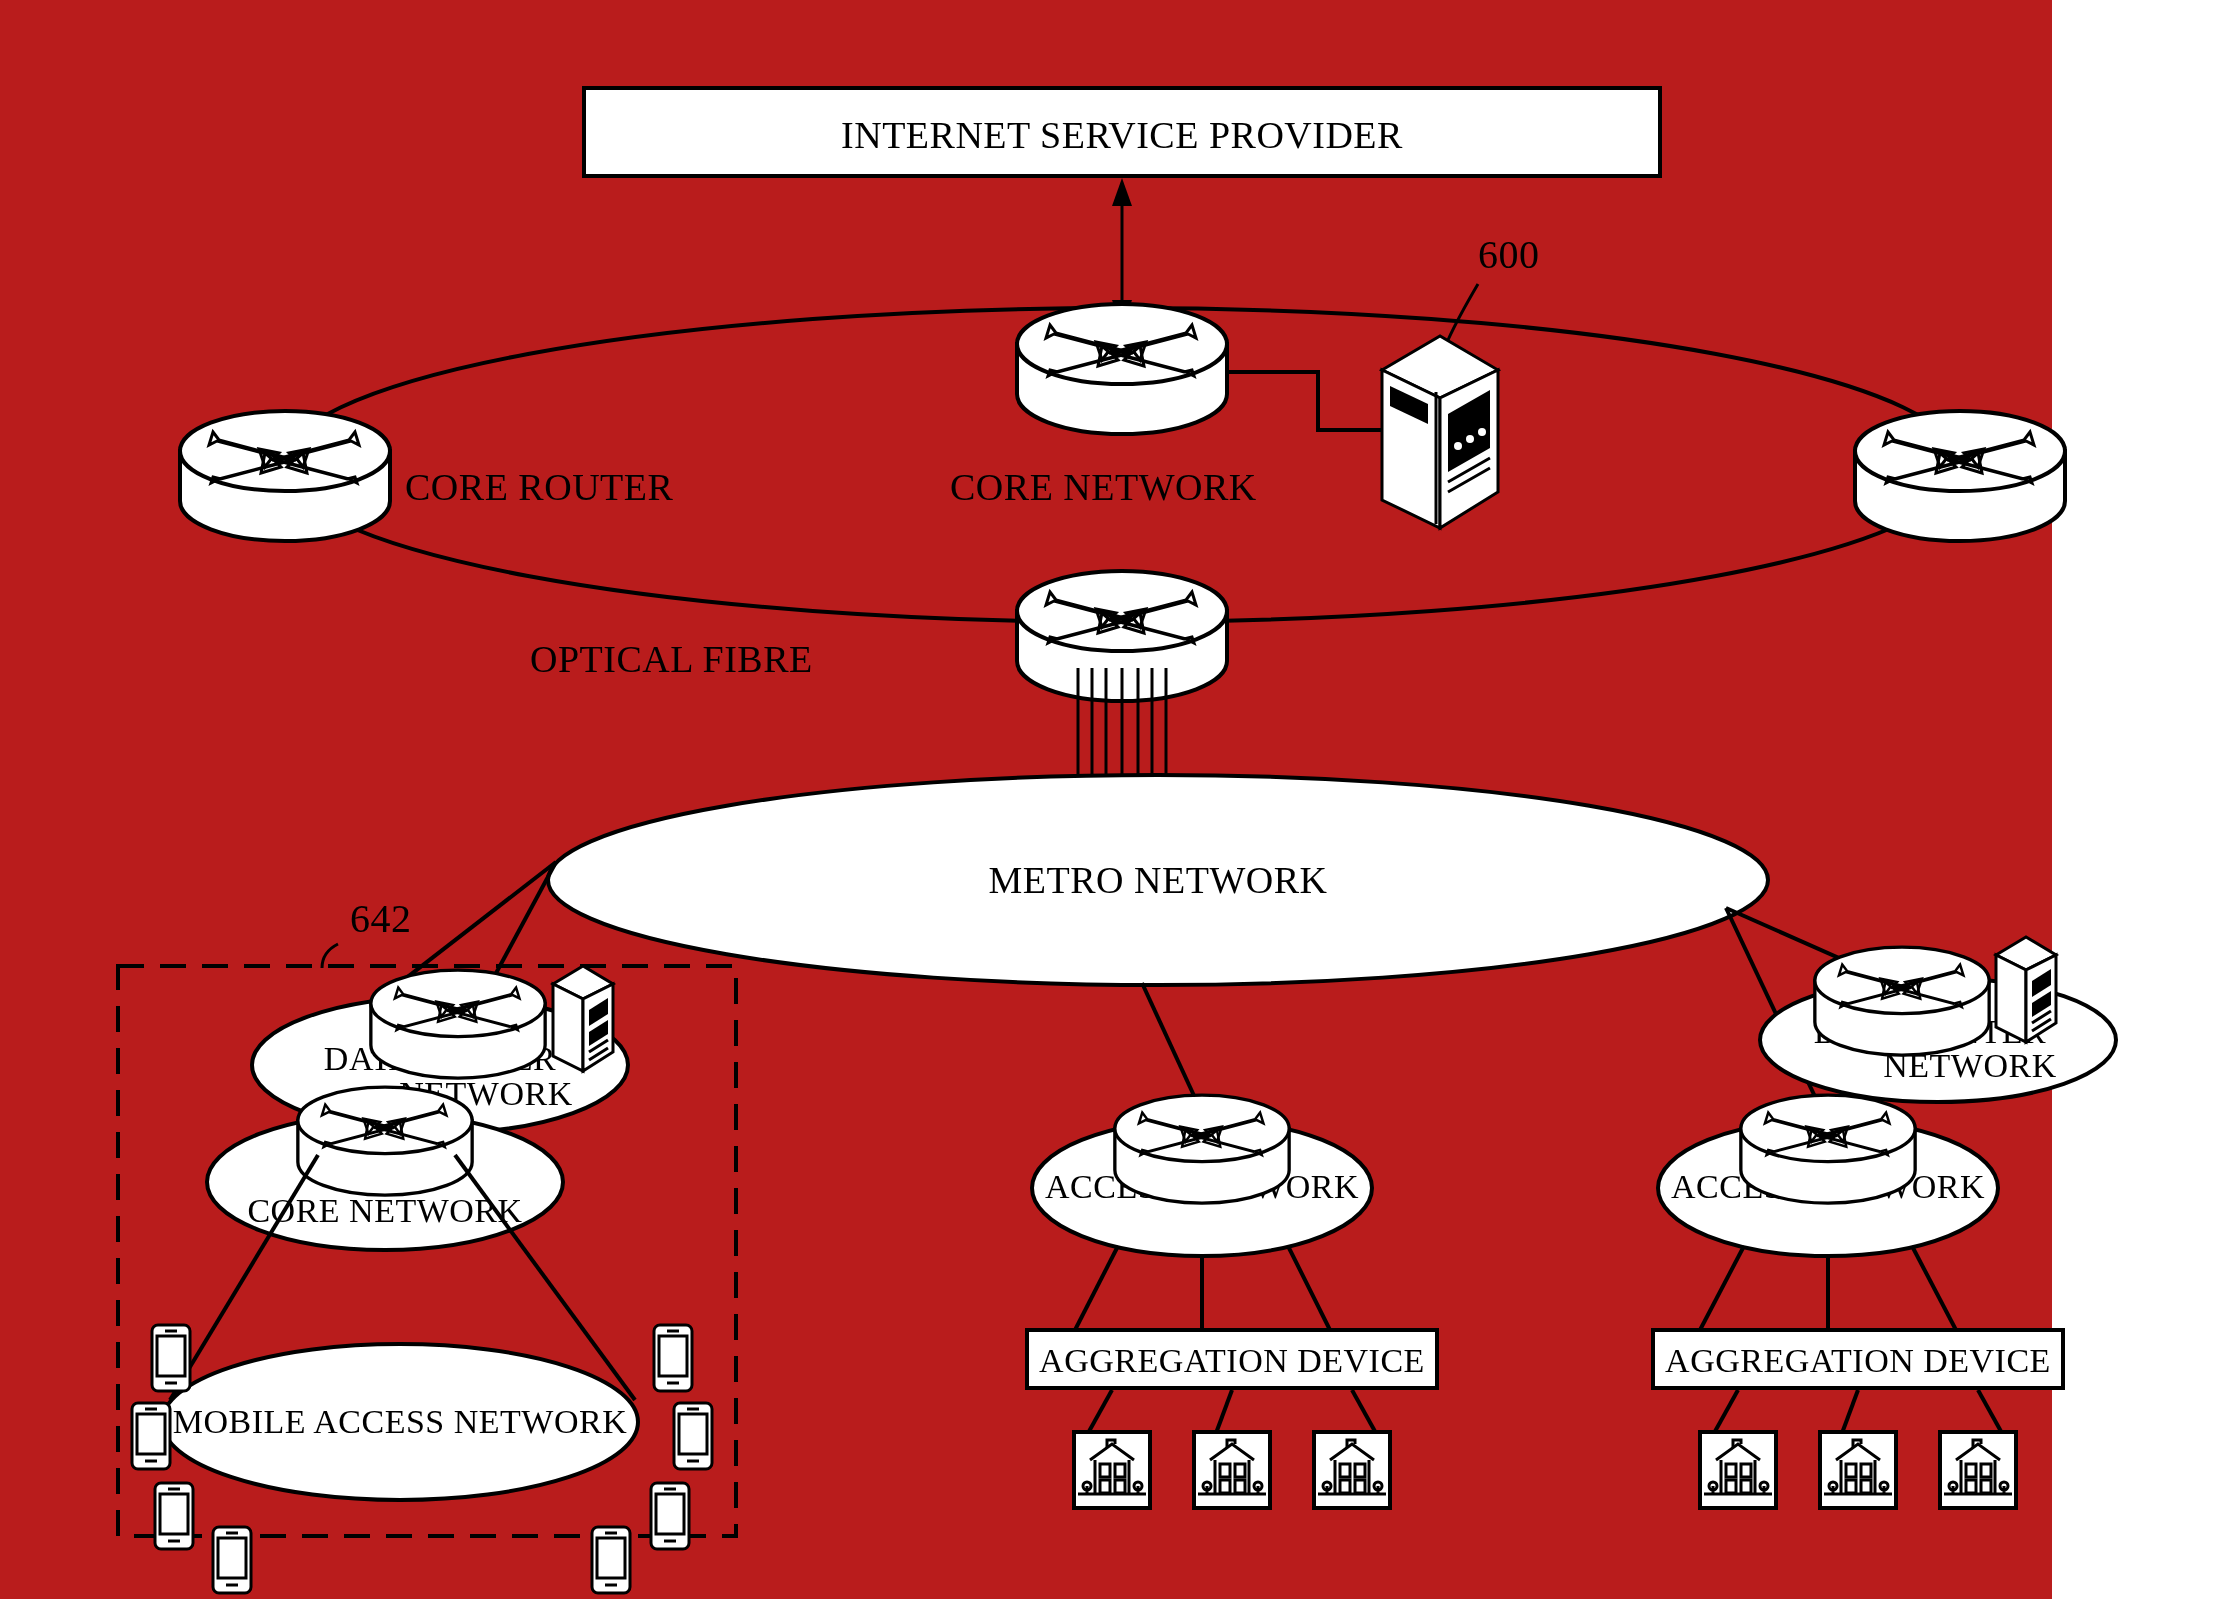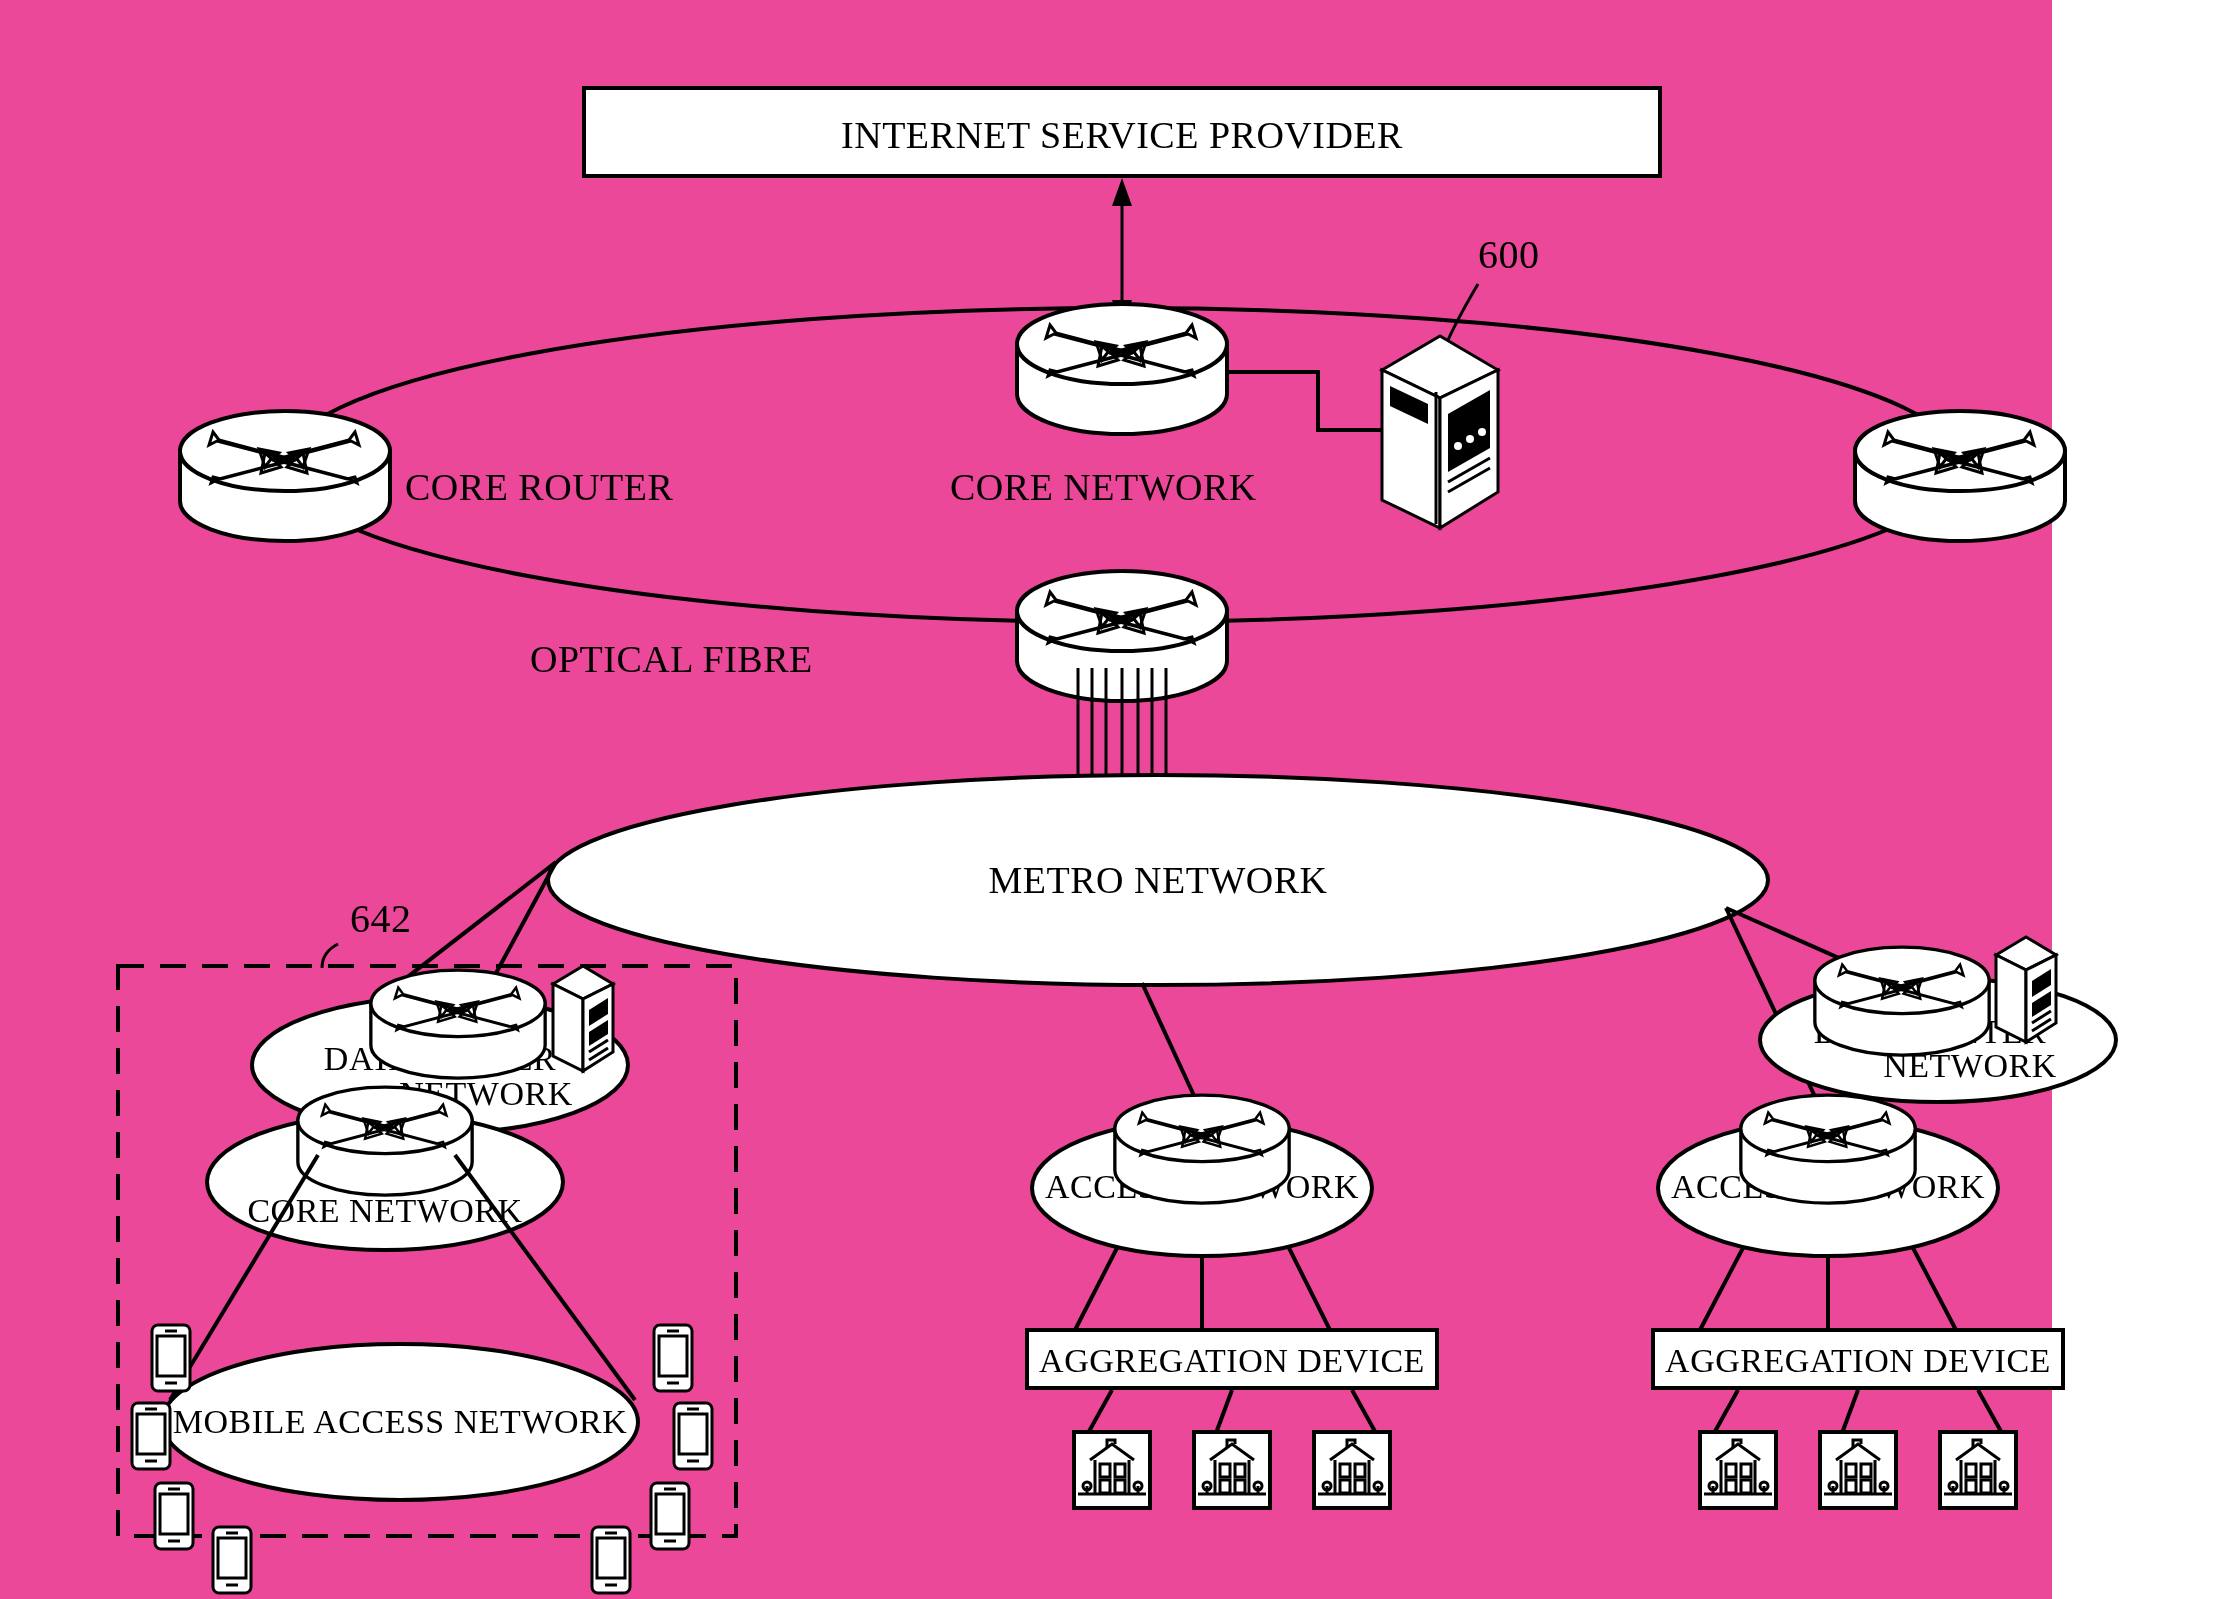--- a/index.html
+++ b/index.html
@@ -1,18 +1,18 @@
 <!DOCTYPE html>
 <html><head>
 <meta charset="utf-8">
 <style>
   html,body{margin:0;padding:0;background:#ffffff;}
   body{width:2220px;height:1599px;overflow:hidden;
        font-family:"Liberation Serif","DejaVu Serif",serif;}
-  #stage{position:relative;width:2052px;height:1599px;background:#ec4899;}
+  #stage{position:relative;width:2052px;height:1599px;background:#b91c1c;}
   svg#diagram{position:absolute;top:0;left:0;width:2220px;height:1599px;display:block;}
   .stroke{fill:none;stroke:#000;stroke-width:4;}
   .stroke-thin{fill:none;stroke:#000;stroke-width:3;}
   .fillwhite{fill:#fff;stroke:#000;stroke-width:4;}
   .fillwhite-thin{fill:#fff;stroke:#000;stroke-width:3;}
   .solidblk{fill:#000;stroke:none;}
   .lbl{font-family:"Liberation Serif","DejaVu Serif",serif;fill:#000;
        font-size:34px;letter-spacing:.5px;}
   .lbl-big{font-size:38px;}
   .lbl-ref{font-size:40px;}

